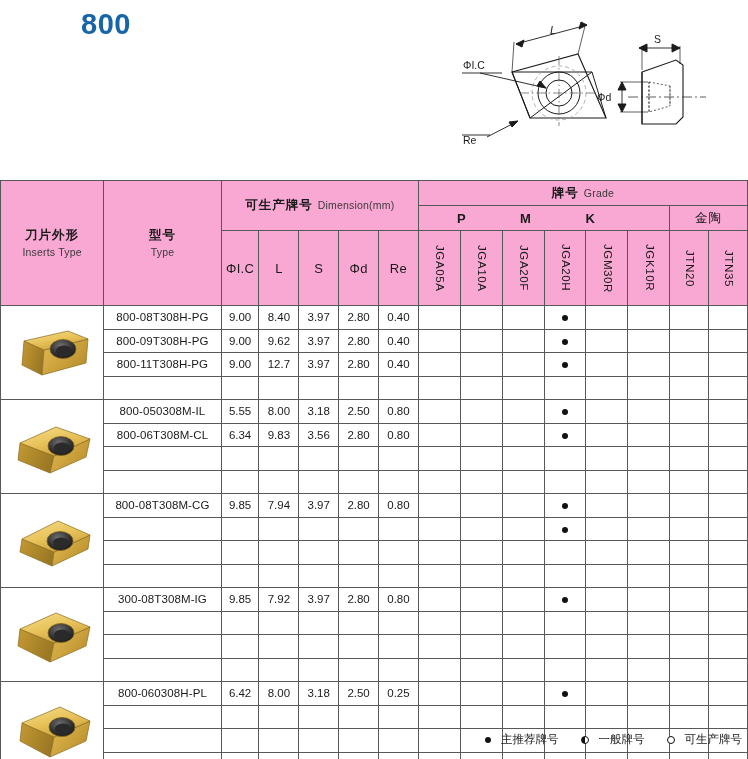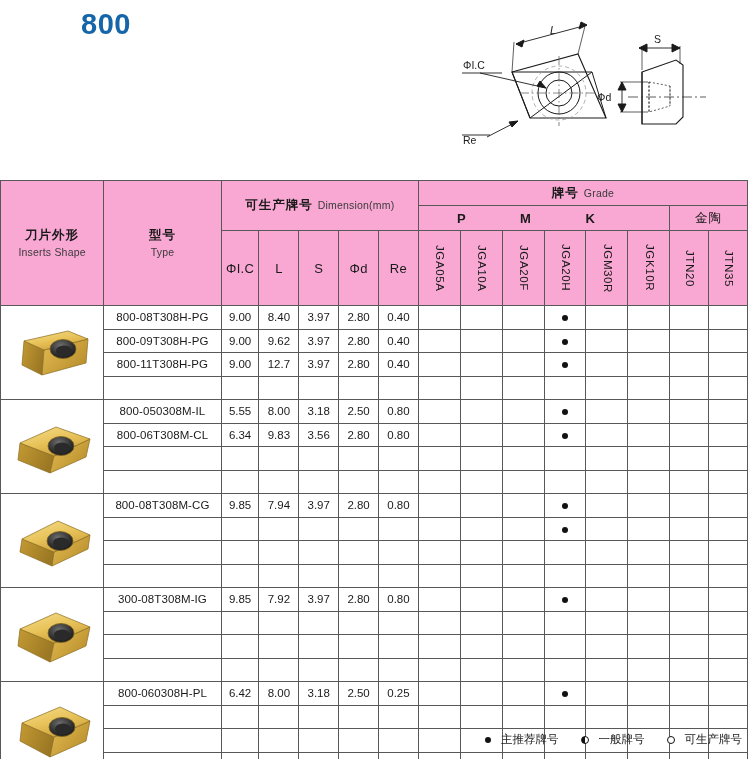--- a/index.html
+++ b/index.html
@@ -250,21 +250,21 @@
     <col style="width:41px">
     <col style="width:41px">
     <col style="width:41px">
     <col style="width:38px">
     <col style="width:38px">
   </colgroup>
   <thead>
     <tr>
       <td rowspan="3" class="hd-stack">
         <div class="hd-cn">刀片外形</div>
-        <div class="hd-en">Inserts Shape</div>
+        <div class="hd-en">Inserts Type</div>
       </td>
       <td rowspan="3" class="hd-stack">
         <div class="hd-cn">型号</div>
         <div class="hd-en">Type</div>
       </td>
       <td colspan="5" rowspan="2" class="hd-inline">
         <span class="hd-cn">可生产牌号</span><span class="hd-en">Dimension(mm)</span>
       </td>
       <td colspan="8" class="hd-inline" style="height:24px">
         <span class="hd-cn">牌号</span><span class="hd-en">Grade</span>

